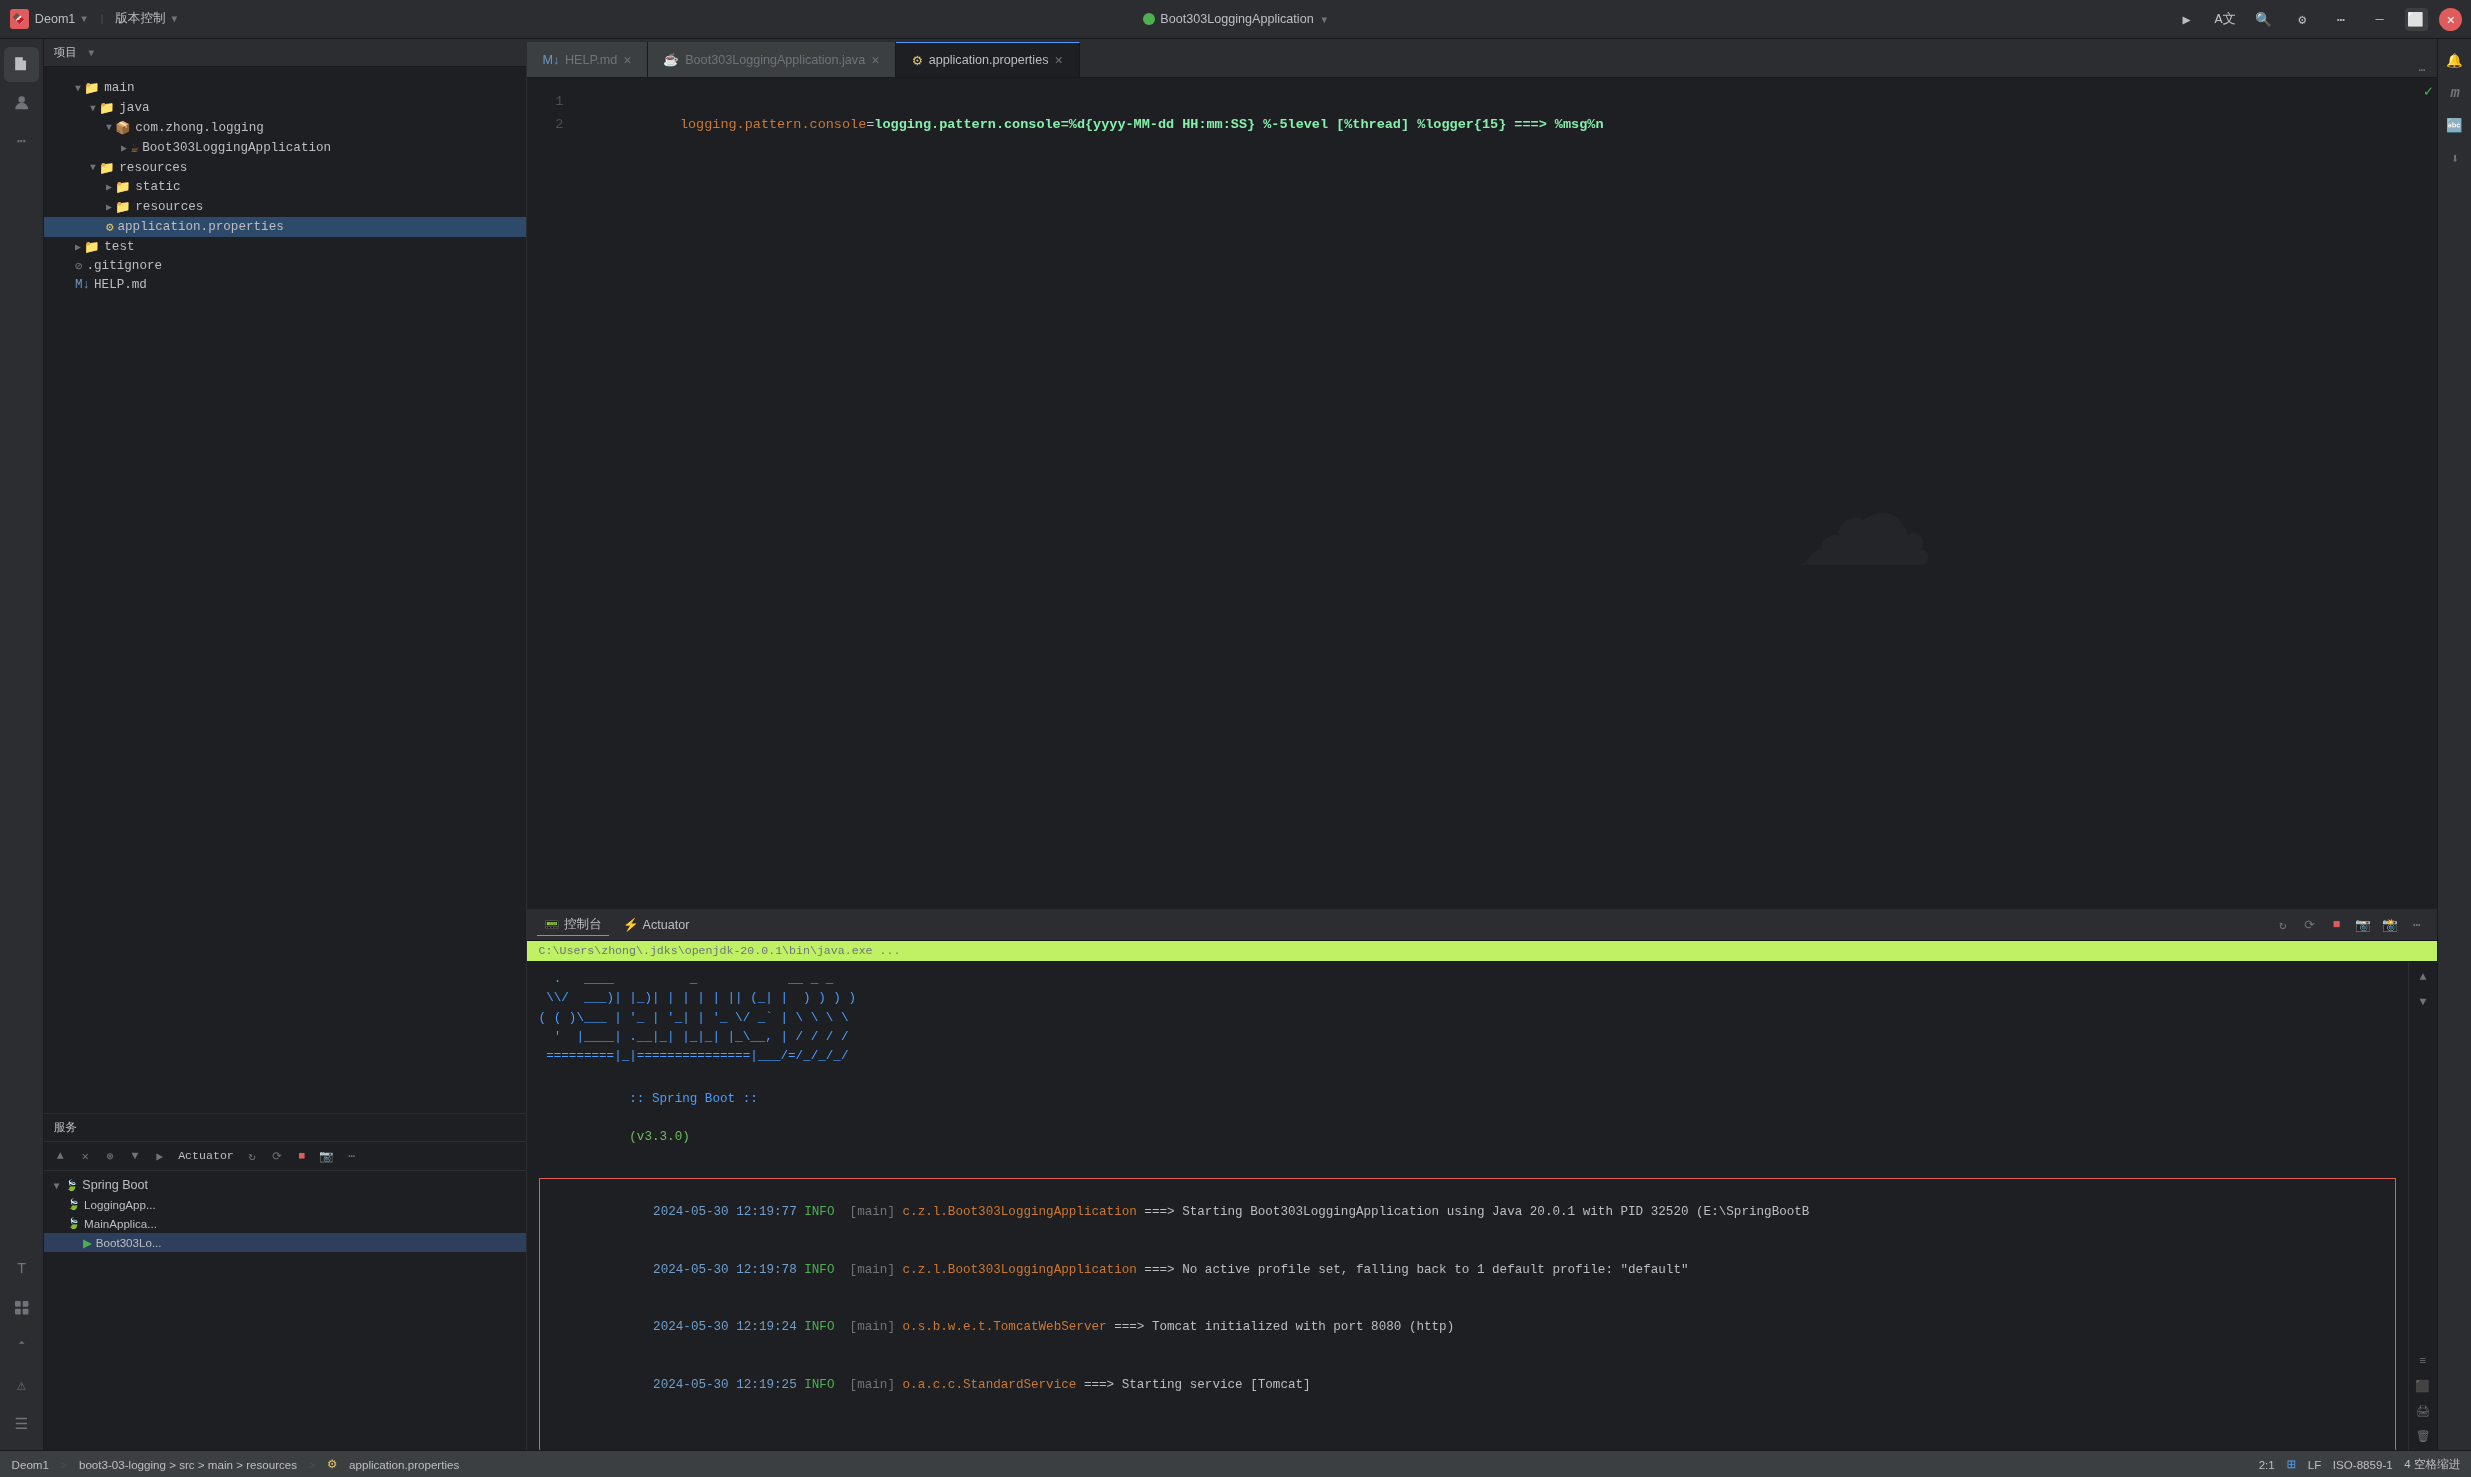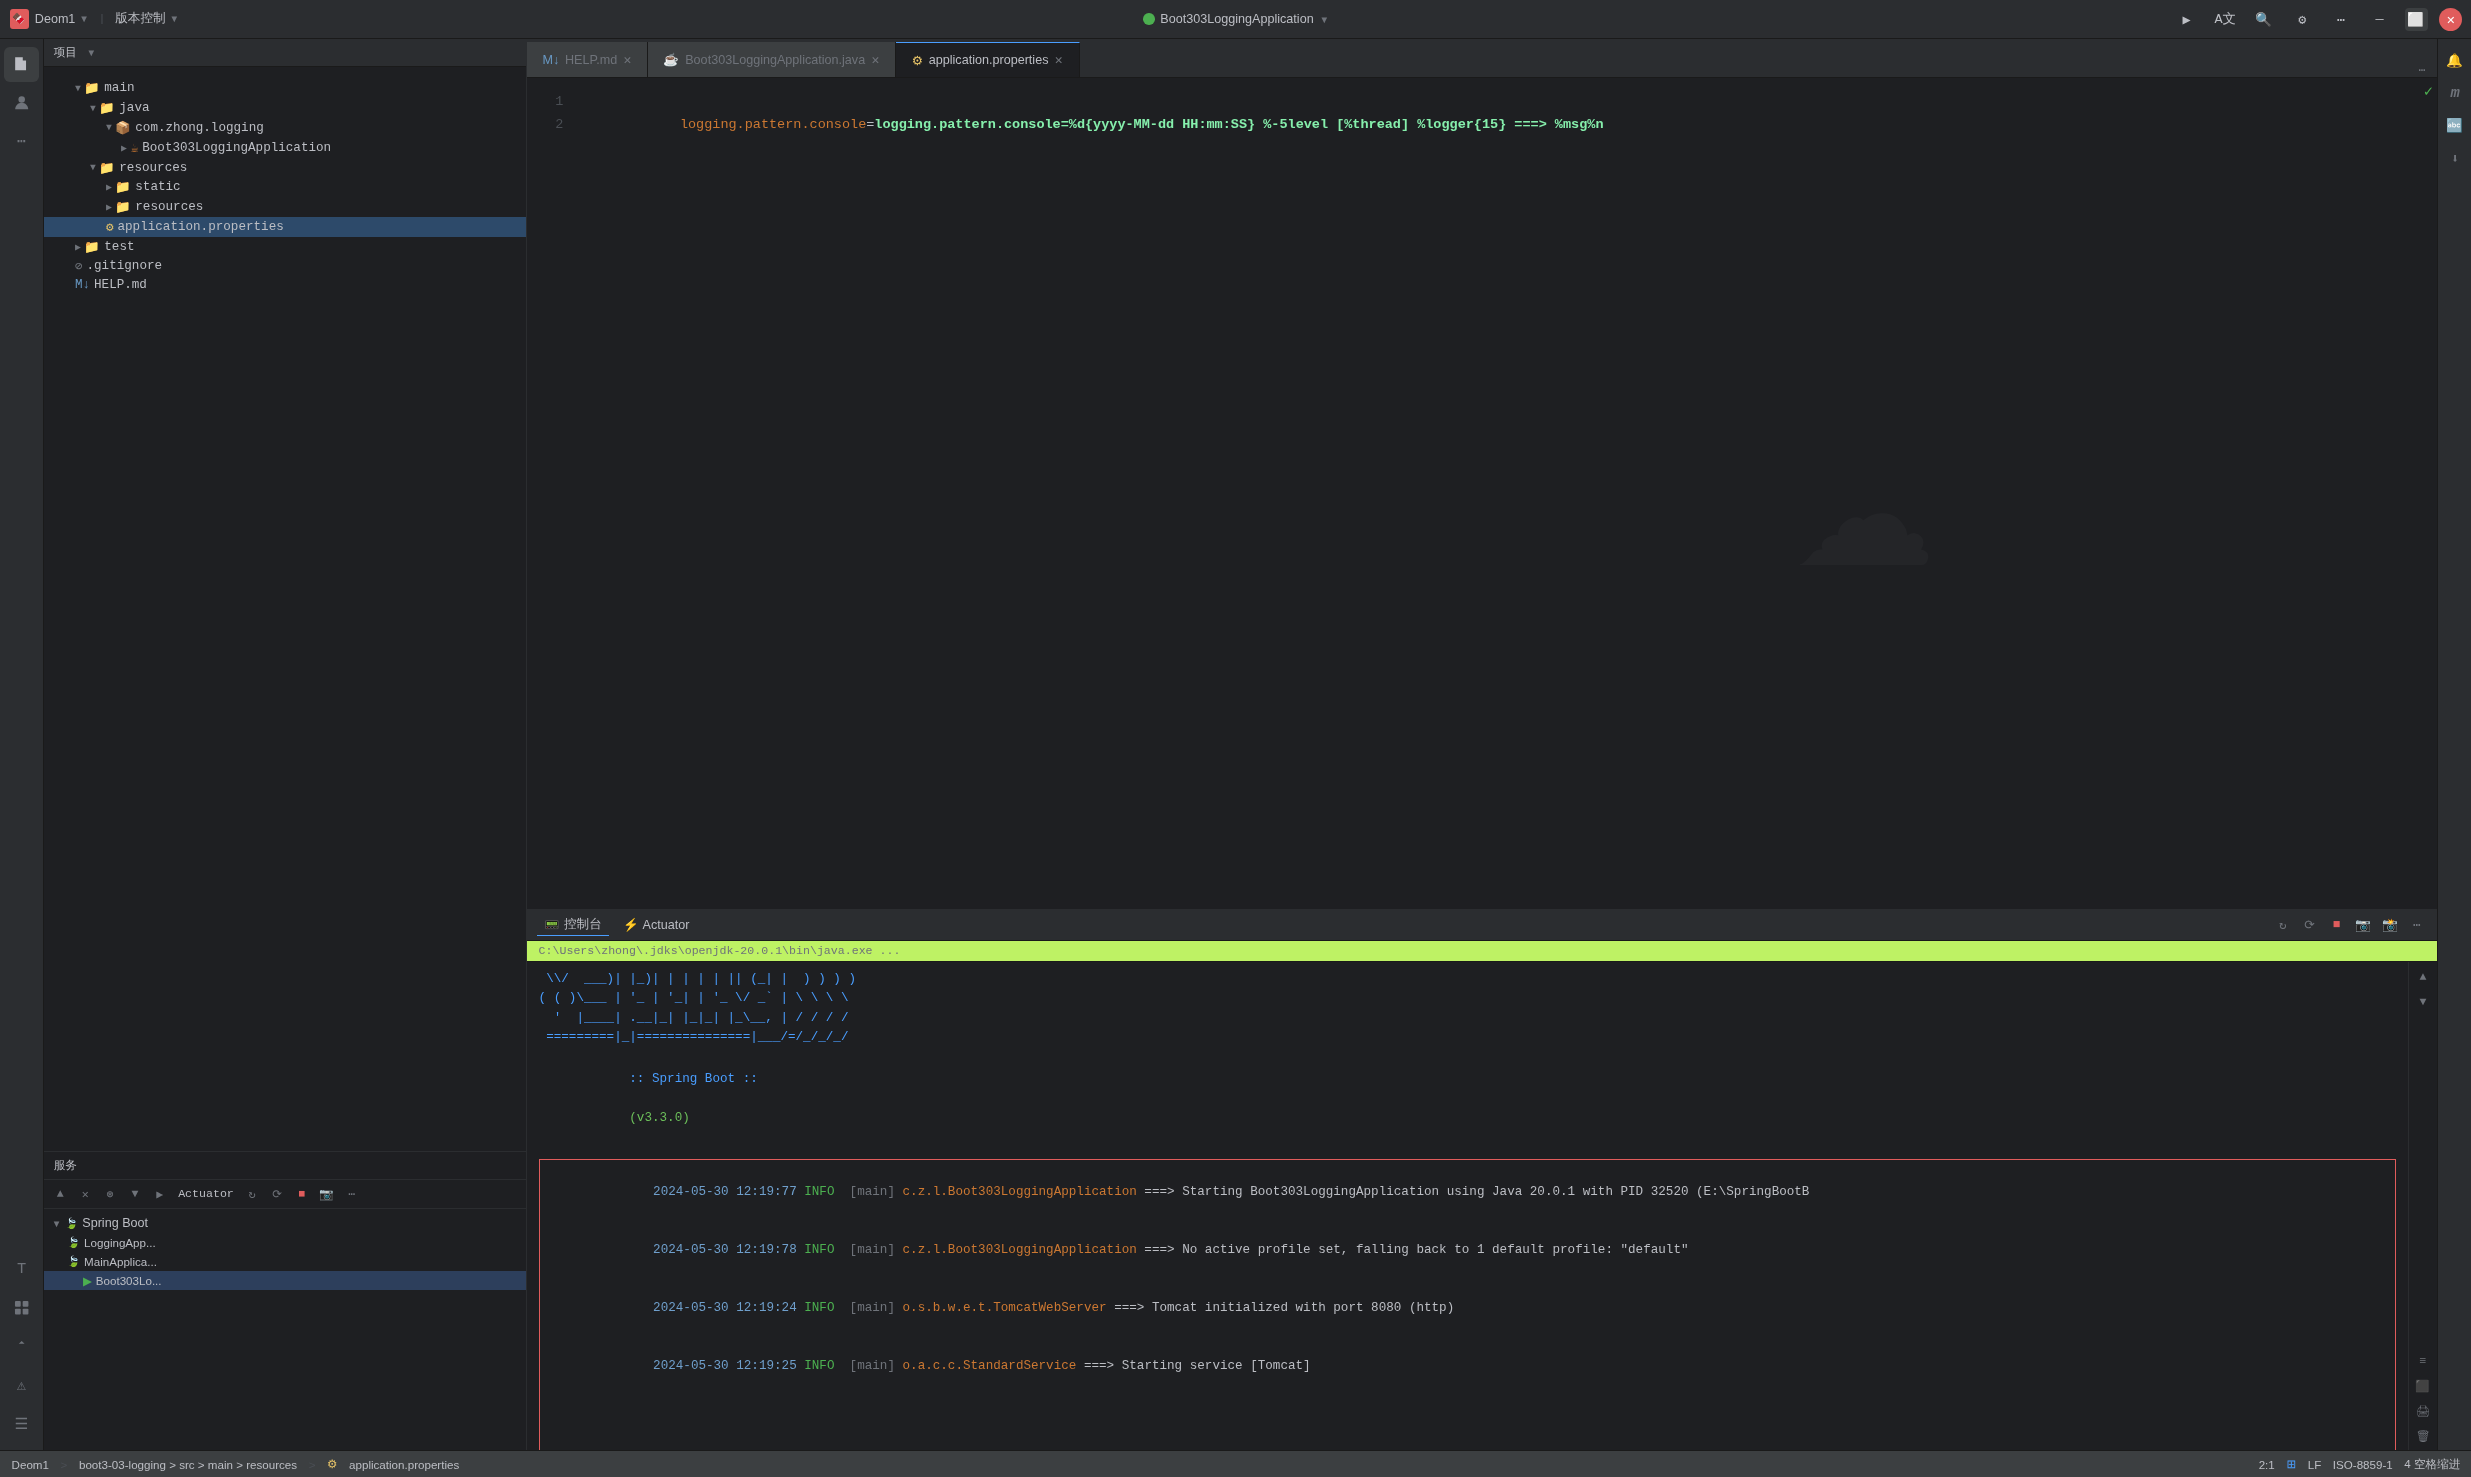--- a/index.html
+++ b/index.html
@@ -162,21 +162,21 @@
     .tree-folder-icon { color: #7c9fc9; }
     .tree-properties-icon { color: #e8c468; }
     .tree-java-icon { color: #cc7832; }
     .tree-git-icon { color: #6f737a; }
     .tree-md-icon { color: #6898c3; }
 
     
     #services-panel {
       border-top: 1px solid #2b2d30;
       background: #1e1f22;
-      height: 299px;
+      height: 337px;
       display: flex;
       flex-direction: column;
     }
     .services-header {
       padding: 5.8px 9.7px;
       font-family: sans-serif;
       font-size: 11.6px;
       color: #bcbec4;
       border-bottom: 1px solid #2b2d30;
       display: flex;
@@ -687,20 +687,21 @@
         <div class="term-tool-btn" title="Snapshot">📷</div>
         <div class="term-tool-btn" title="Screenshot">📸</div>
         <div class="term-tool-btn" title="More">⋯</div>
       </div>
       <div class="terminal-path">
         <span>C:\Users\zhong\.jdks\openjdk-20.0.1\bin\java.exe ...</span>
       </div>
       <div style="display:flex; flex:1; overflow:hidden;">
         <div id="console-output">
 
+          <div class="console-line spring-banner">  .   ____          _            __ _ _</div>
           <div class="console-line spring-banner"> \\/  ___)| |_)| | | | | || (_| |  ) ) ) )</div>
           <div class="console-line spring-banner">( ( )\___ | '_ | '_| | '_ \/ _` | \ \ \ \</div>
           <div class="console-line spring-banner">  '  |____| .__|_| |_|_| |_\__, | / / / /</div>
           <div class="console-line spring-banner"> =========|_|===============|___/=/_/_/_/</div>
           <div class="console-line" style="margin-top:3.9px;">
             <span style="color:#4a9eff;">:: Spring Boot ::</span>
             <span style="color:#6f737a;">          </span>
             <span style="color:#6cbf5a;">(v3.3.0)</span>
           </div>
           <div style="height:7.7px;"></div>

